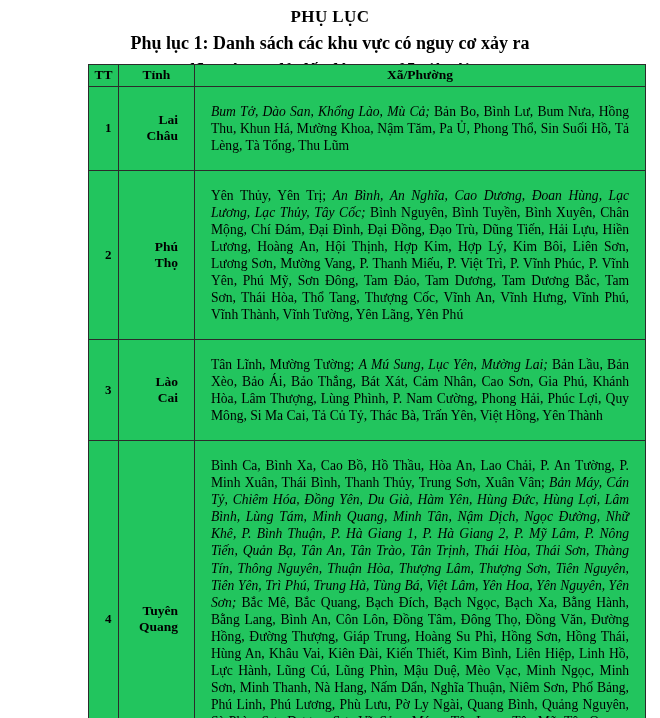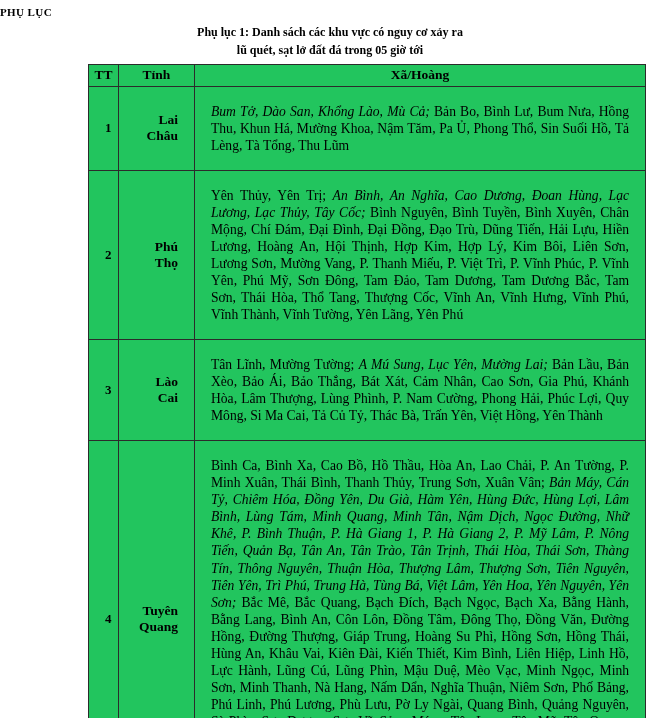--- a/index.html
+++ b/index.html
@@ -20,31 +20,31 @@
   .page {
     width: 660px;
     height: 718px;
     box-sizing: border-box;
     padding: 0;
     position: relative;
   }
 
   
   .doc-title {
-    text-align: left;
+    text-align: center;
     font-weight: bold;
-    font-size: 11px;
+    font-size: 17px;
     letter-spacing: 0.4px;
     margin: 6px 0 0 0;
     line-height: 1.25;
   }
   .doc-subtitle {
     text-align: center;
     font-weight: bold;
-    font-size: 12px;
+    font-size: 18px;
     line-height: 1.5;
     margin: 3px 0 0 0;
     padding: 0 60px;
   }
   .doc-subtitle .sub-line {
     display: block;
   }
 
   
   .table-wrap {
@@ -118,21 +118,21 @@
     <table class="appendix">
       <colgroup>
         <col class="c-tt">
         <col class="c-tinh">
         <col class="c-xa">
       </colgroup>
       <thead>
         <tr>
           <th>TT</th>
           <th>Tỉnh</th>
-          <th>Xã/Hoàng</th>
+          <th>Xã/Phường</th>
         </tr>
       </thead>
       <tbody>
           <tr>
             <td class="tt">1</td>
             <td class="tinh">Lai Châu</td>
             <td class="xa"><span class="seg i">Bum Tở, Dào San, Khổng Lào, Mù Cả; </span><span class="seg n">Bản Bo, Bình Lư, Bum Nưa, Hồng Thu, Khun Há, Mường Khoa, Nậm Tăm, Pa Ủ, Phong Thổ, Sin Suối Hồ, Tả Lèng, Tà Tổng, Thu Lũm </span></td>
           </tr>
           <tr>
             <td class="tt">2</td>

